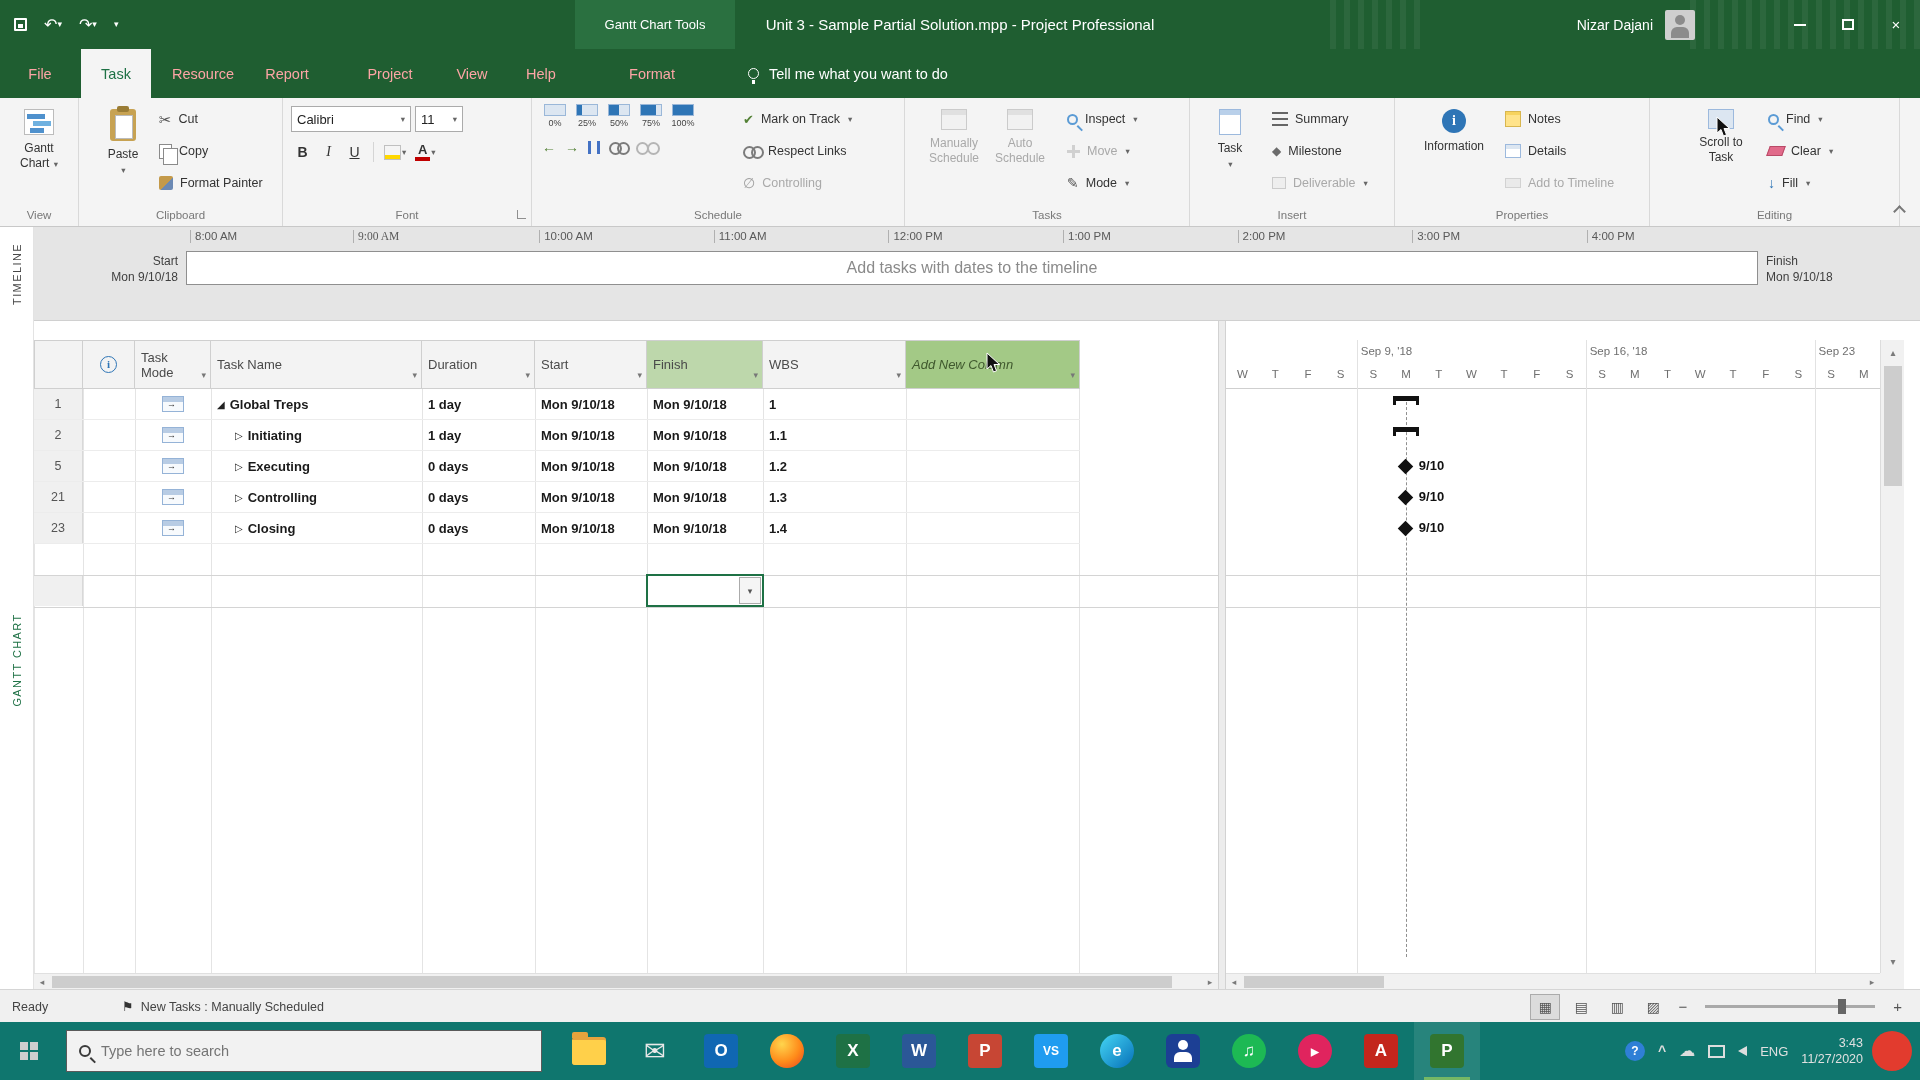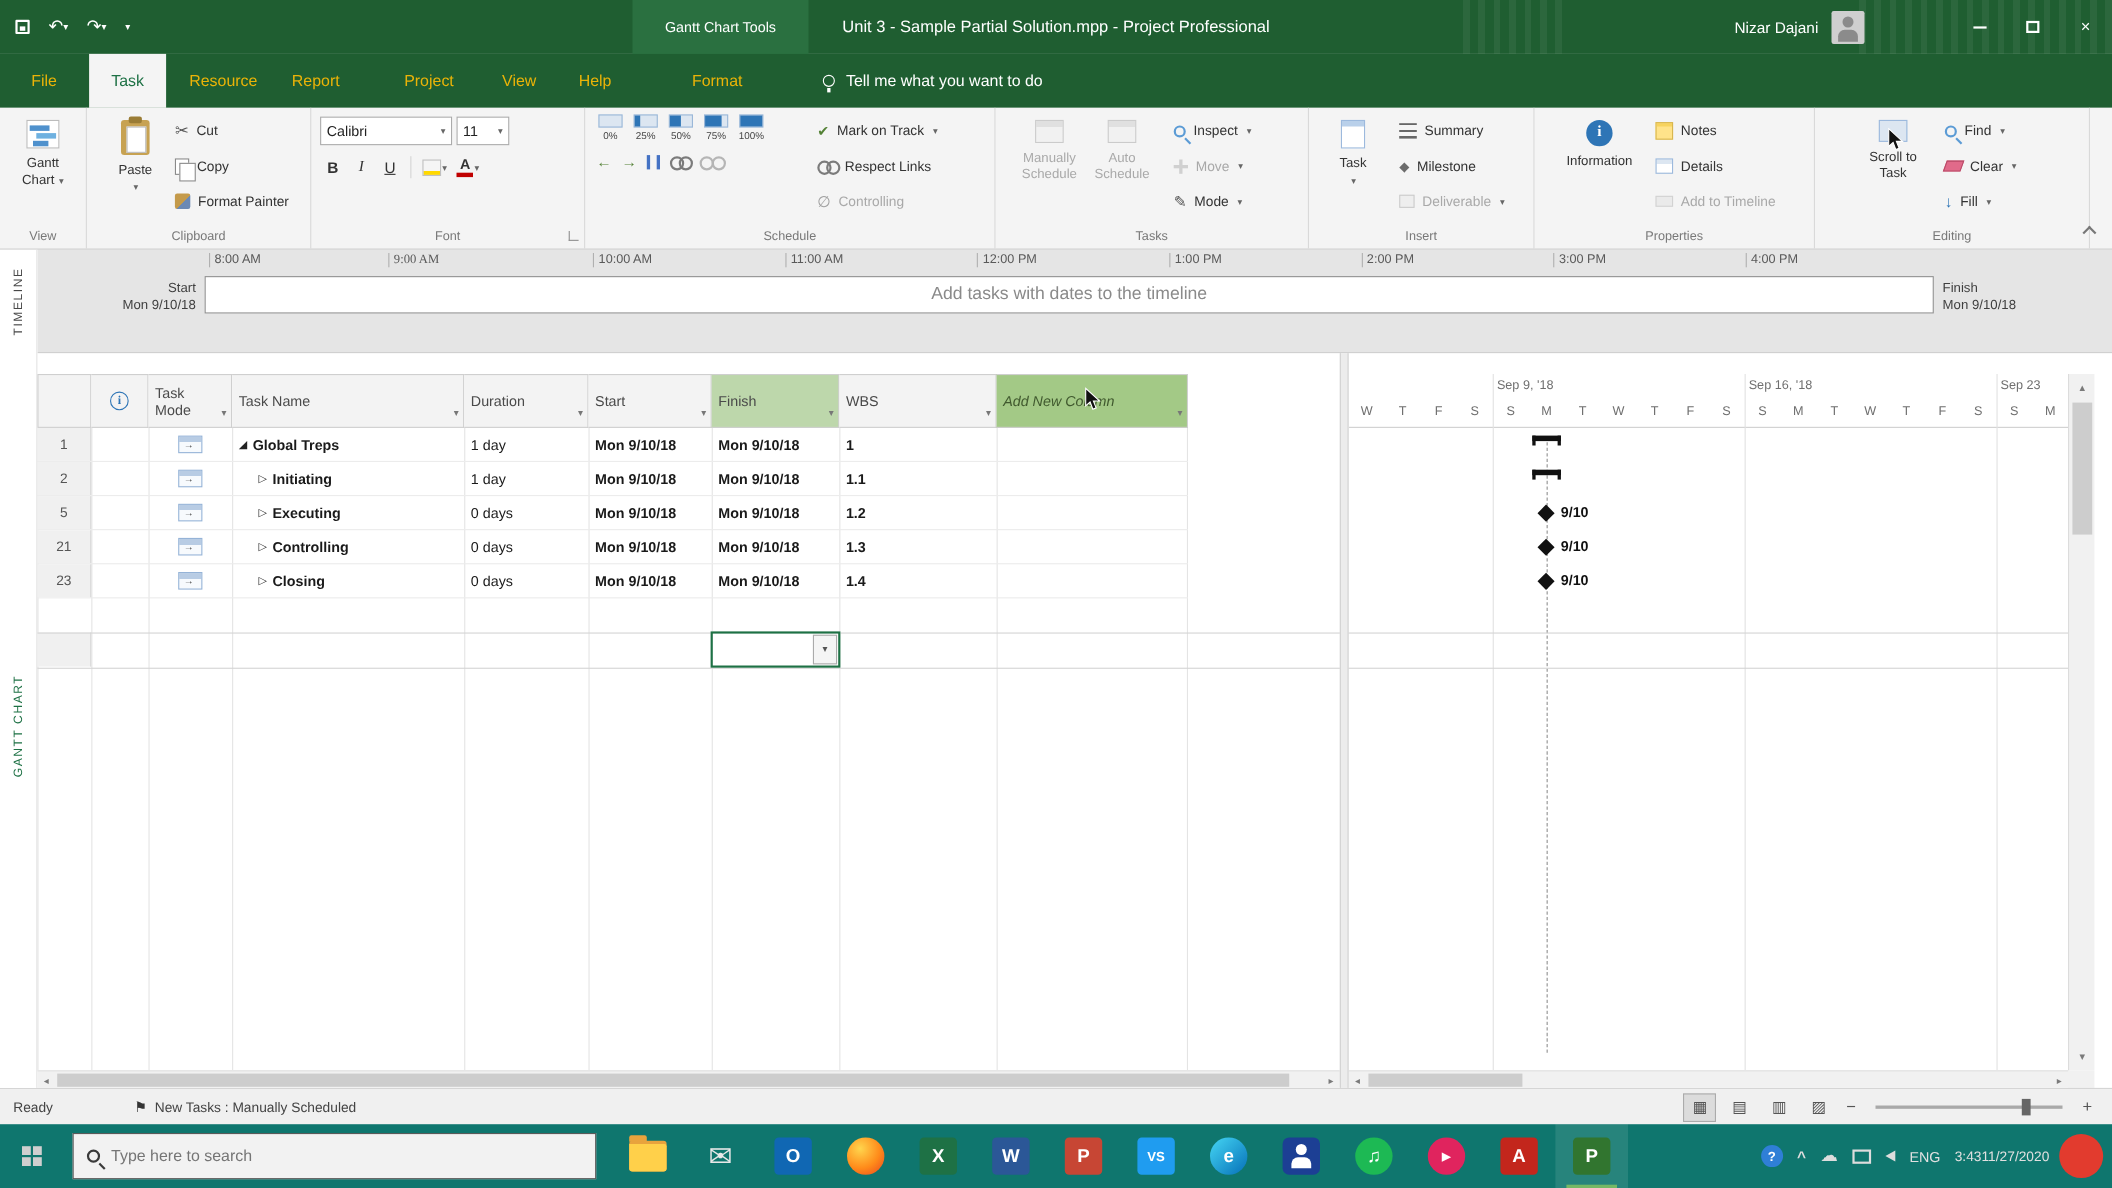--- a/index.html
+++ b/index.html
@@ -23,21 +23,21 @@
 .avatar{width:30px;height:30px;background:#cfcfcf;border-radius:2px;position:relative;overflow:hidden}
 .avatar::before{content:"";position:absolute;left:10px;top:5px;width:10px;height:10px;border-radius:50%;background:#8b8b8b}
 .avatar::after{content:"";position:absolute;left:6px;top:17px;width:18px;height:11px;border-radius:6px 6px 0 0;background:#8b8b8b}
 .winctl{position:absolute;right:0;top:0;display:flex;z-index:3}
 .winbtn{width:48px;height:49px;display:flex;align-items:center;justify-content:center;color:#fff;font-size:15px}
 .i-min{width:12px;height:2px;background:#fff;display:inline-block}
 .i-max{width:12px;height:11px;border:2px solid #fff;display:inline-block}
 
 
 .tabrow{position:absolute;left:0;top:49px;width:1920px;height:49px;background:#1f5e31}
-.tab{position:absolute;top:0;height:49px;display:flex;align-items:center;justify-content:center;color:#eab308;font-size:14.5px;cursor:default}
+.tab{position:absolute;top:0;height:49px;display:flex;align-items:center;justify-content:center;color:#fca5a5;font-size:14.5px;cursor:default}
 .tab.active{background:#f4f4f4;color:#1e7145}
 .t0{left:5px;width:70px}.t1{left:81px;width:70px}.t2{left:150px;width:106px}.t3{left:242px;width:90px}.t4{left:344px;width:92px}.t5{left:436px;width:72px}.t6{left:508px;width:66px}.t7{left:600px;width:104px}
 .tellme{position:absolute;left:748px;top:0;height:49px;display:flex;align-items:center;gap:10px;font-size:14.5px;color:#fff}
 .bulb{width:11px;height:11px;border:1.5px solid #fff;border-radius:50%;position:relative;display:inline-block}
 .bulb::after{content:"";position:absolute;left:2.5px;top:11px;width:3px;height:4px;background:#fff}
 
 
 .ribbon{position:absolute;left:0;top:98px;width:1920px;height:129px;background:#f4f4f4;border-bottom:1px solid #c8c8c8}
 .rgroup{position:absolute;top:0;height:128px;border-right:1px solid #d9d9d9}
 .grouplabel{position:absolute;bottom:5px;left:0;width:100%;text-align:center;font-size:11.5px;color:#787878;pointer-events:none}
@@ -154,21 +154,21 @@
 .vline{position:absolute;top:49px;bottom:0;width:1px;background:#e4e4e4;z-index:1}
 #rows{position:absolute;left:0;top:49px;width:1046px;z-index:2}
 .trow{display:flex;height:31px}
 .trow.data{border-bottom:1px solid #ececec}
 .cell{height:100%;display:flex;align-items:center;padding:0 6px;font-size:13px;color:#1a1a1a;overflow:hidden;white-space:nowrap}
 .c-num{width:49px;background:#f0f0f0;border-right:1px solid #d8d8d8;justify-content:center;color:#555;font-size:12.5px;padding:0}
 .trow.empty .c-num{background:transparent;border-right:none}
 .trow.sel .c-num{background:#f0f0f0;border-right:1px solid #d8d8d8}
 .c-info{width:52px}.c-mode{width:76px;justify-content:center}
 .c-name{width:211px;font-weight:bold}
-.c-dur{width:113px;font-weight:normal}.c-start{width:112px;font-weight:bold}
+.c-dur{width:113px;font-weight:bold}.c-start{width:112px;font-weight:bold}
 .c-finish{width:116px;font-weight:bold}.c-wbs{width:143px;font-weight:bold}
 .c-add{width:174px}
 .exp{font-size:10px;color:#222;margin-right:5px}
 .mode-icon{width:22px;height:16px;border:1px solid #95b3d7;background:linear-gradient(#b8cce4 0 5px,#f7fafd 5px);position:relative}
 .mode-icon::after{content:"→";position:absolute;left:4px;top:2px;font-size:9px;color:#333}
 .selcell{position:absolute;left:612px;top:234px;width:118px;height:33px;border:2px solid #1e7145;background:#fff;z-index:6;display:flex;align-items:center;justify-content:flex-end}
 .selcell .dd{width:22px;height:27px;margin-right:1px;border:1px solid #ababab;background:#f5f5f5;display:flex;align-items:center;justify-content:center;font-size:9px;color:#555}
 .selline{position:absolute;left:34px;width:1846px;height:1px;background:#d4d4d4;z-index:2}
 .sl1{top:575px}.sl2{top:607px}
 
@@ -231,21 +231,21 @@
 .ic-env{font-size:26px;color:#e8e8e8;line-height:1}
 .ic-person{width:34px;height:34px;border-radius:6px;position:relative}
 .ic-person::before{content:"";position:absolute;left:12px;top:6px;width:10px;height:10px;border-radius:50%;background:#fff}
 .ic-person::after{content:"";position:absolute;left:8px;top:18px;width:18px;height:10px;border-radius:6px 6px 0 0;background:#fff}
 .tray{position:absolute;right:8px;top:0;height:58px;display:flex;align-items:center;gap:13px;color:#e0e0e0;font-size:13px}
 .helpc{width:20px;height:20px;border-radius:50%;background:#2f7fd6;color:#fff;font-size:12px;font-weight:bold;display:flex;align-items:center;justify-content:center}
 .chev{font-size:14px;color:#ddd;font-weight:bold}
 .cloudg{font-size:16px;color:#ddd;line-height:1}
 .moni{width:17px;height:13px;border:2px solid #ddd}
 .spk{width:0;height:0;border-top:5px solid transparent;border-bottom:5px solid transparent;border-right:9px solid #ddd}
-.clock{display:flex;flex-direction:row;align-items:center;line-height:1.3;font-size:12.5px}
+.clock{display:flex;flex-direction:column;align-items:flex-end;line-height:1.3;font-size:12.5px}
 .recdot{width:40px;height:40px;border-radius:50%;background:#e23b2e;margin-left:-4px;flex:none}
 
 
 .cursor{position:absolute;z-index:99;pointer-events:none}
 .cur1{left:986px;top:352px}
 .cur2{left:1716px;top:116px}
 </style>
 </head>
 <body>
 

